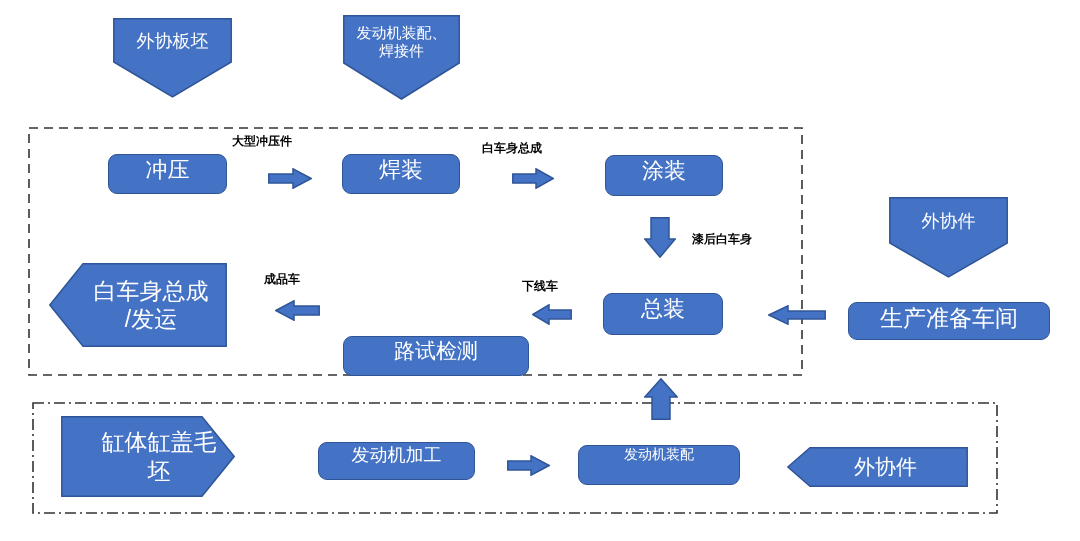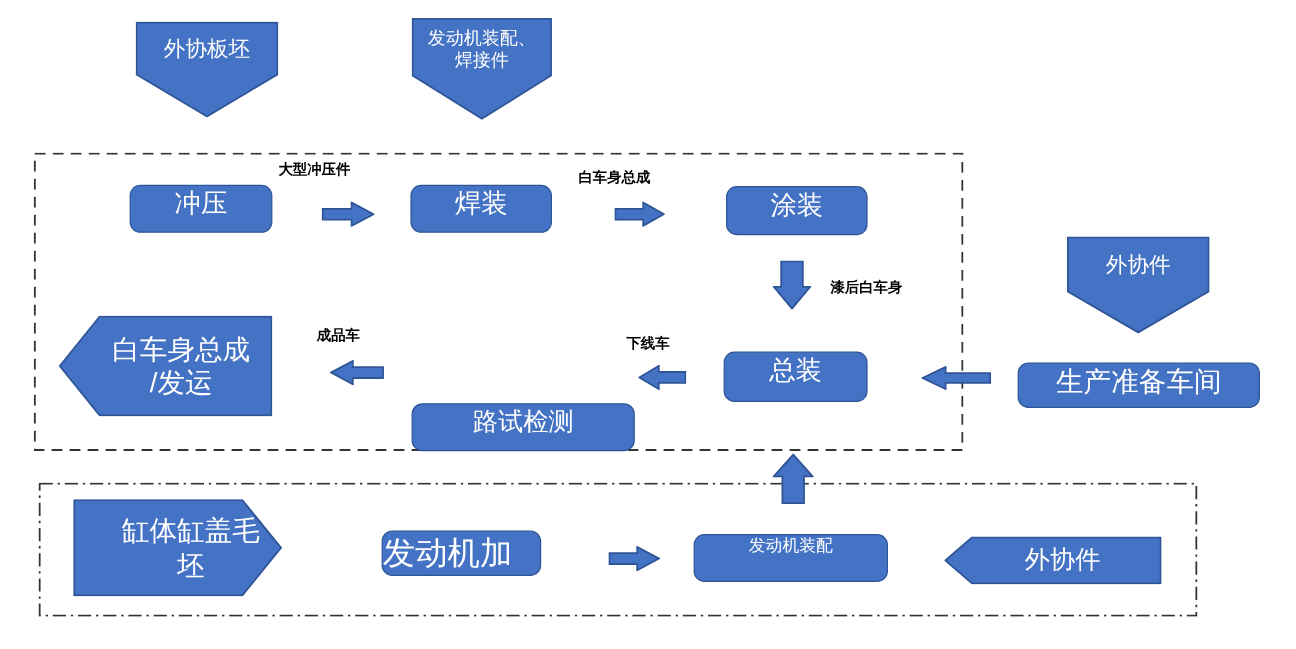--- a/index.html
+++ b/index.html
@@ -151,21 +151,21 @@
   <div class="shape" style="left:61px;top:416px;width:174px;height:81px;">
     <svg width="174" height="81" viewBox="0 0 174 81">
       <polygon class="pg" points="0.8,0.8 141,0.8 173.2,40.5 141,80.2 0.8,80.2"></polygon>
     </svg>
     <div class="txt" style="height:81px;font-size:23px;padding-right:18px;width:calc(100% - 18px);padding-left:20px;">
       <span>缸体缸盖毛</span>
       <span>坯</span>
     </div>
   </div>
 
-  <div class="box" style="left:318px;top:442px;width:133px;height:38px;font-size:27px;">
+  <div class="box" style="left:318px;top:442px;width:157px;height:38px;font-size:18px;">
     <span>发动机加工</span>
   </div>
 
   <svg class="abs" style="left:507px;top:455px;" width="43" height="21" viewBox="0 0 43 21">
     <polygon class="pg" points="0.8,6 24,6 24,0.8 42.2,10.5 24,20.2 24,15 0.8,15"></polygon>
   </svg>
 
   <div class="box" style="left:578px;top:445px;width:162px;height:40px;font-size:14px;">
     <span>发动机装配</span>
   </div>

